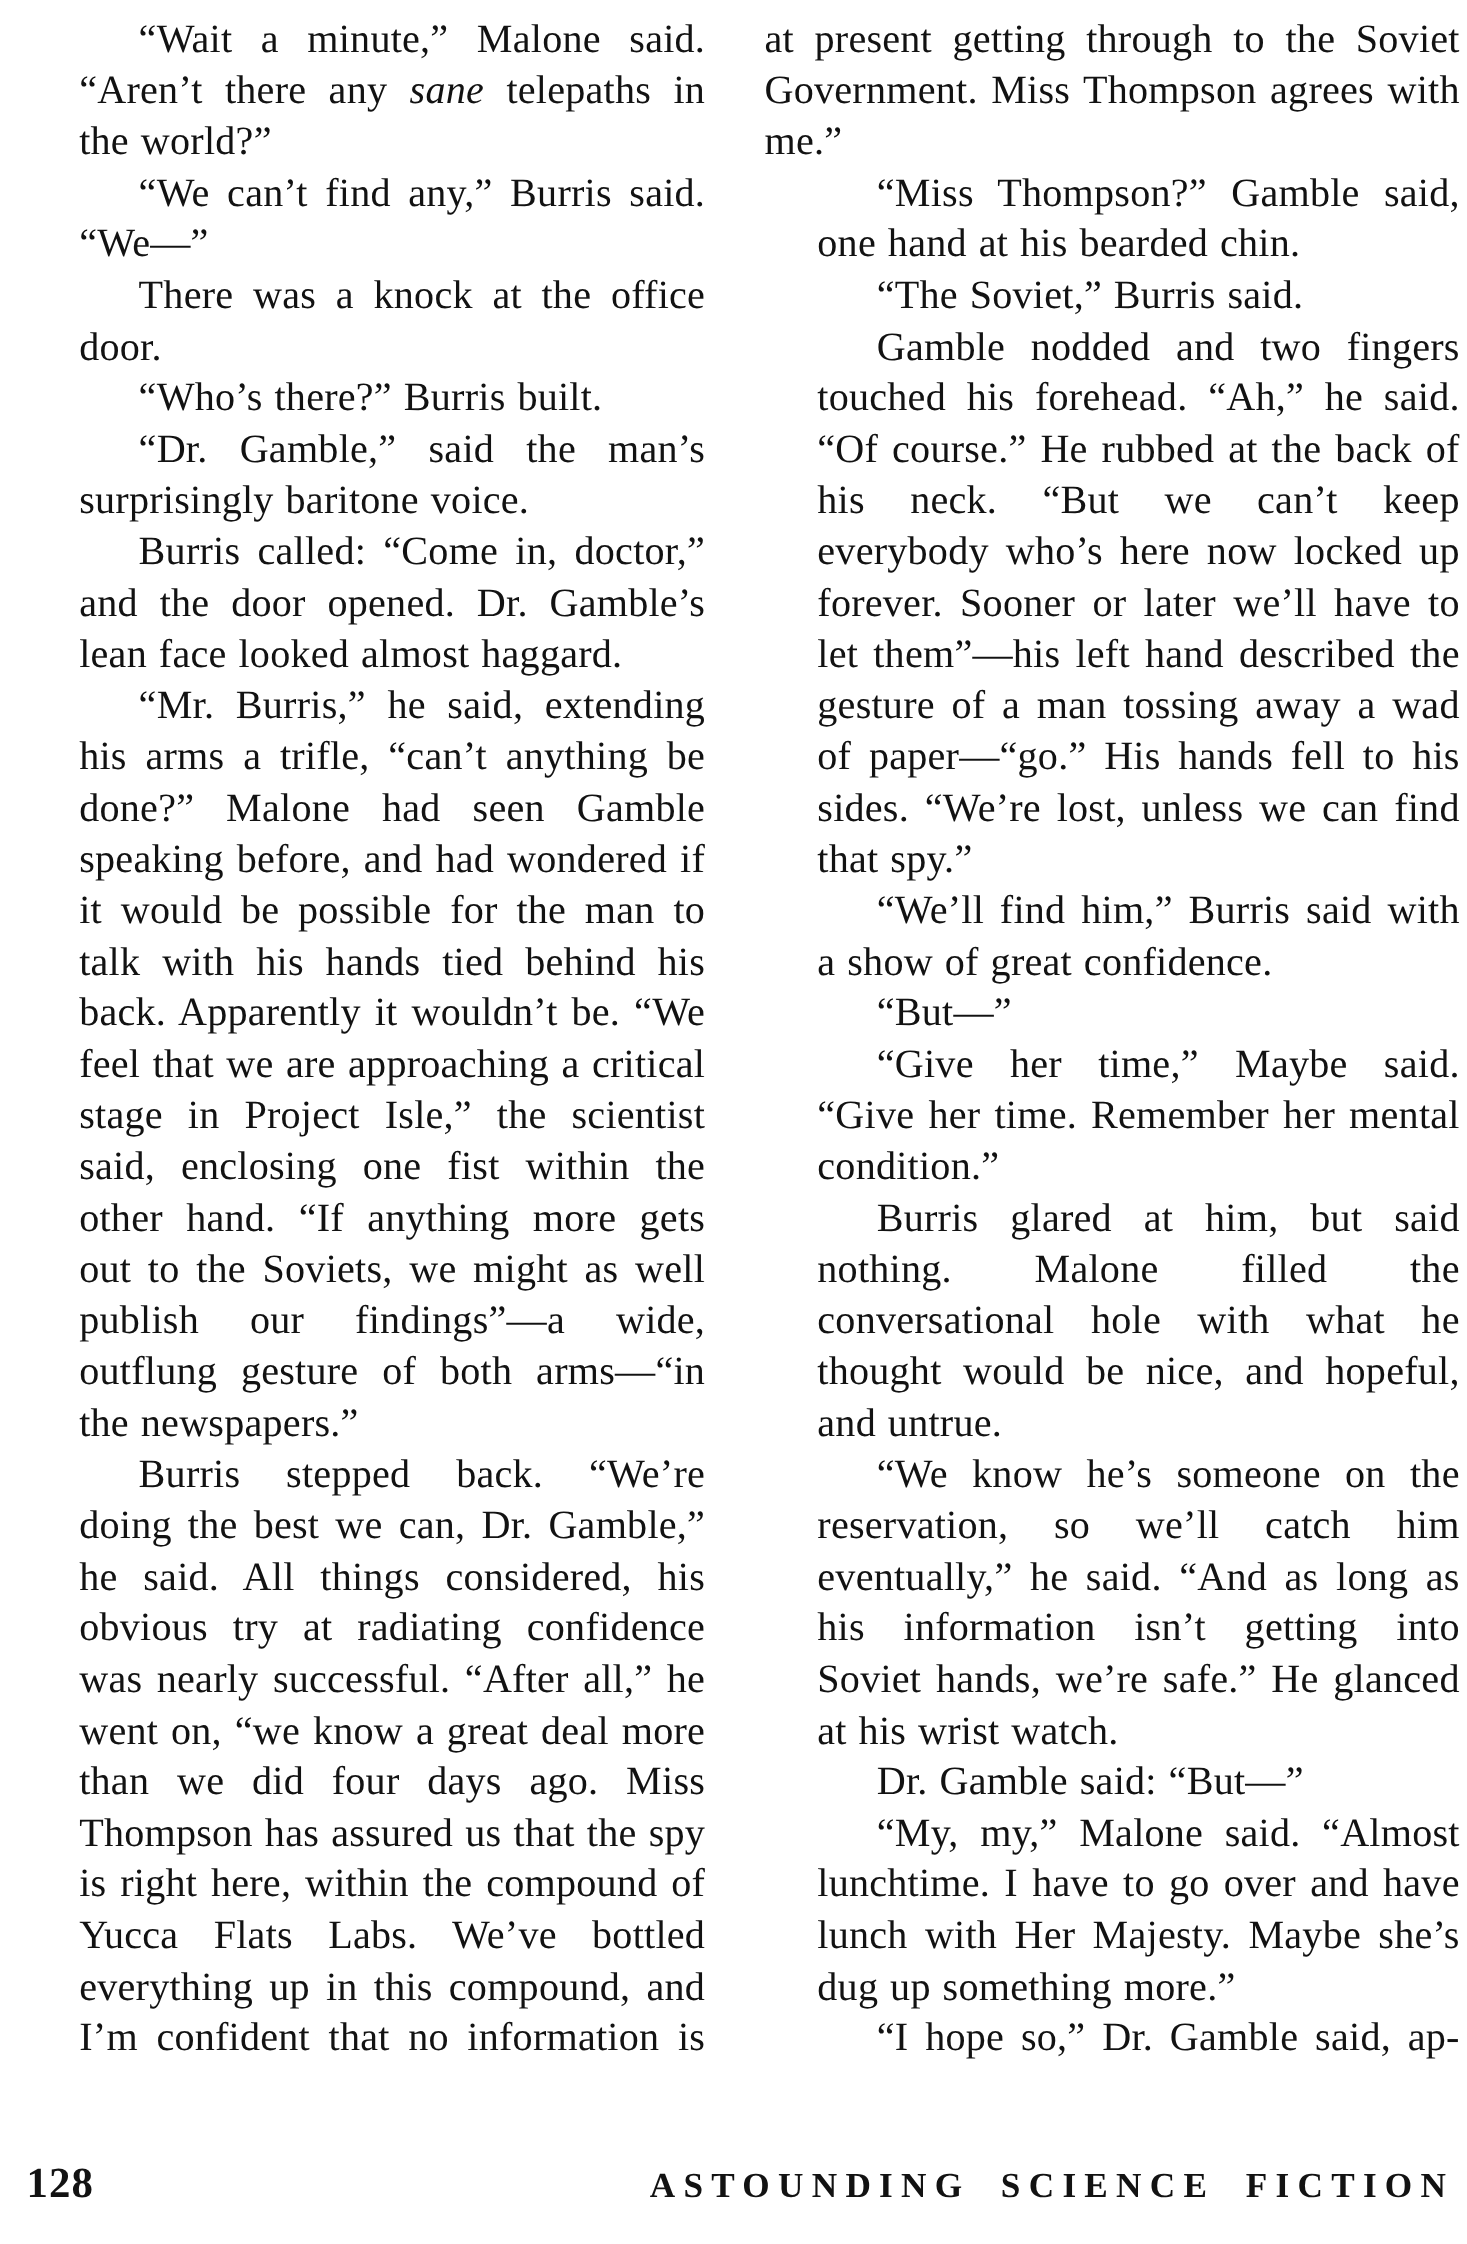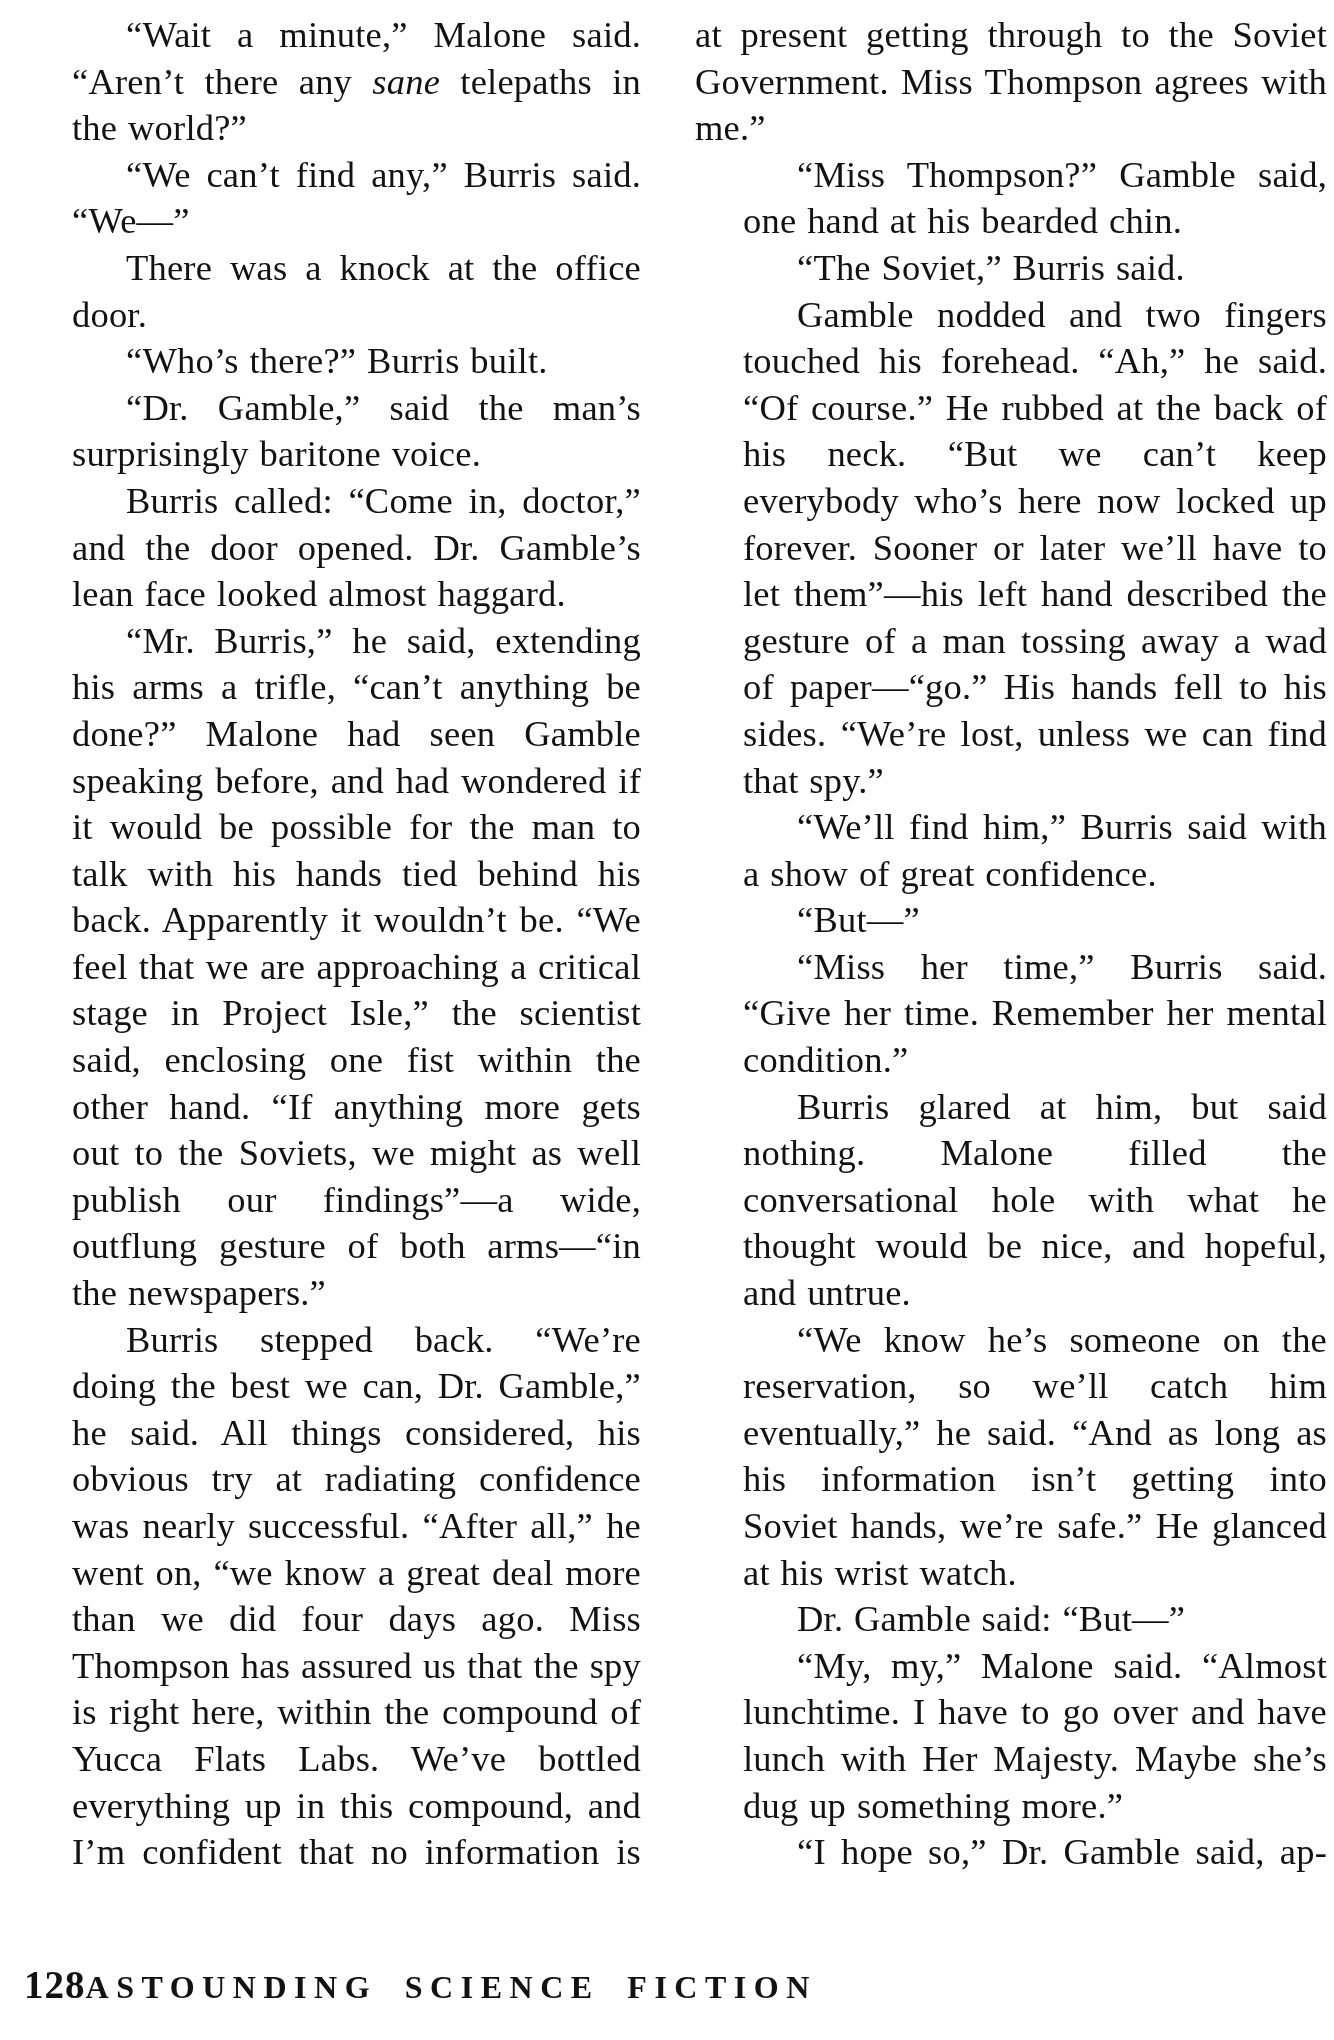--- a/index.html
+++ b/index.html
@@ -18,21 +18,21 @@
     text-align:justify;
     font-size:36.5px;
     line-height:46.6px;
     letter-spacing:0.2px;
     word-spacing:1.5px;
   }
   p.book-par.indent{text-indent:54px;margin-left:48px;}
   p.book-par.justify-last{text-align-last:justify;}
   .footer{
     position:absolute;left:24px;right:12px;top:1962px;
-    display:flex;align-items:baseline;
+    display:flex;justify-content:space-between;align-items:baseline;
   }
   .page-num{font-size:39px;font-weight:bold;letter-spacing:1px;}
   .mag-title{
     font-size:32px;font-weight:bold;
     letter-spacing:0.235em;word-spacing:0.38em;
     white-space:nowrap;
   }
 </style>
 </head>
 <body style="--paper: #ffffff; --ink: #121212;">
@@ -48,21 +48,21 @@
       <p class="book-par indent">“Mr. Burris,” he said, extending his arms a trifle, “can’t anything be done?” Malone had seen Gamble speaking before, and had wondered if it would be possible for the man to talk with his hands tied behind his back. Apparently it wouldn’t be. “We feel that we are approaching a critical stage in Project Isle,” the scientist said, enclosing one fist within the other hand. “If anything more gets out to the Soviets, we might as well publish our findings”—a wide, outflung gesture of both arms—“in the newspapers.”</p>
       <p class="book-par indent justify-last">Burris stepped back. “We’re doing the best we can, Dr. Gamble,” he said. All things considered, his obvious try at radiating confidence was nearly successful. “After all,” he went on, “we know a great deal more than we did four days ago. Miss Thompson has assured us that the spy is right here, within the compound of Yucca Flats Labs. We’ve bottled everything up in this compound, and I’m confident that no information is</p>
     </div>
   <div class="col" id="col-right">
       <p class="book-par">at present getting through to the Soviet Government. Miss Thompson agrees with me.”</p>
       <p class="book-par indent">“Miss Thompson?” Gamble said, one hand at his bearded chin.</p>
       <p class="book-par indent">“The Soviet,” Burris said.</p>
       <p class="book-par indent">Gamble nodded and two fingers touched his forehead. “Ah,” he said. “Of course.” He rubbed at the back of his neck. “But we can’t keep everybody who’s here now locked up forever. Sooner or later we’ll have to let them”—his left hand described the gesture of a man tossing away a wad of paper—“go.” His hands fell to his sides. “We’re lost, unless we can find that spy.”</p>
       <p class="book-par indent">“We’ll find him,” Burris said with a show of great confidence.</p>
       <p class="book-par indent">“But—”</p>
-      <p class="book-par indent">“Miss her time,” Burris said. “Give her time. Remember her mental condition.”</p>
+      <p class="book-par indent">“Give her time,” Maybe said. “Give her time. Remember her mental condition.”</p>
       <p class="book-par indent">Burris glared at him, but said nothing. Malone filled the conversational hole with what he thought would be nice, and hopeful, and untrue.</p>
       <p class="book-par indent">“We know he’s someone on the reservation, so we’ll catch him eventually,” he said. “And as long as his information isn’t getting into Soviet hands, we’re safe.” He glanced at his wrist watch.</p>
       <p class="book-par indent">Dr. Gamble said: “But—”</p>
       <p class="book-par indent">“My, my,” Malone said. “Almost lunchtime. I have to go over and have lunch with Her Majesty. Maybe she’s dug up something more.”</p>
       <p class="book-par indent justify-last">“I hope so,” Dr. Gamble said, ap-</p>
     </div>
   <div class="footer">
     <span class="page-num">128</span>
     <span class="mag-title">ASTOUNDING SCIENCE FICTION</span>
   </div>

